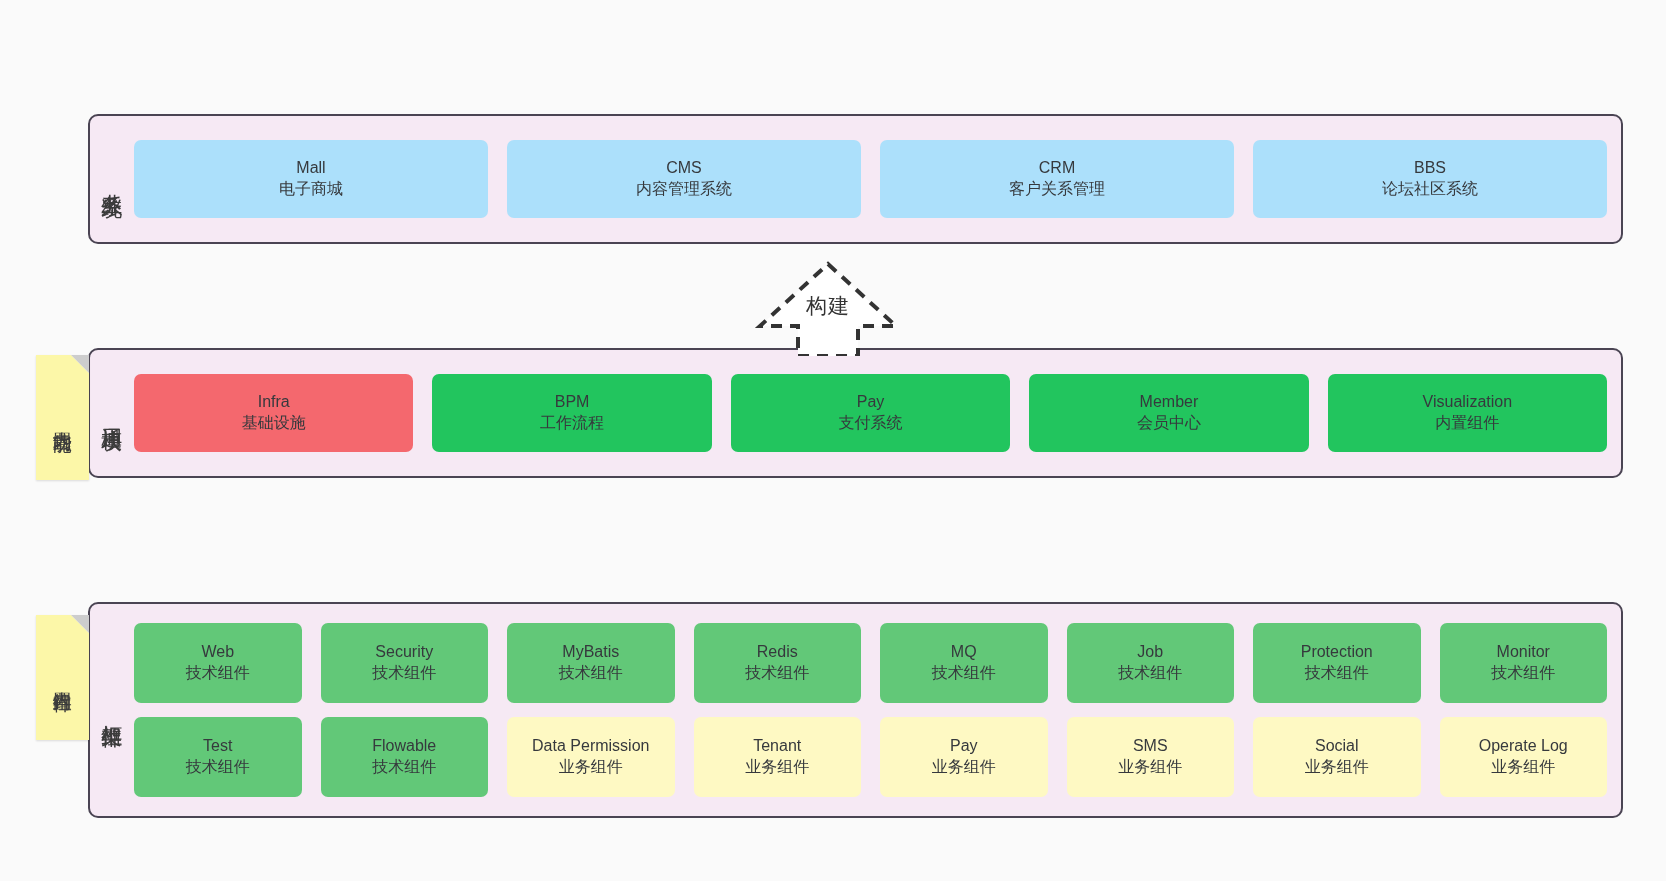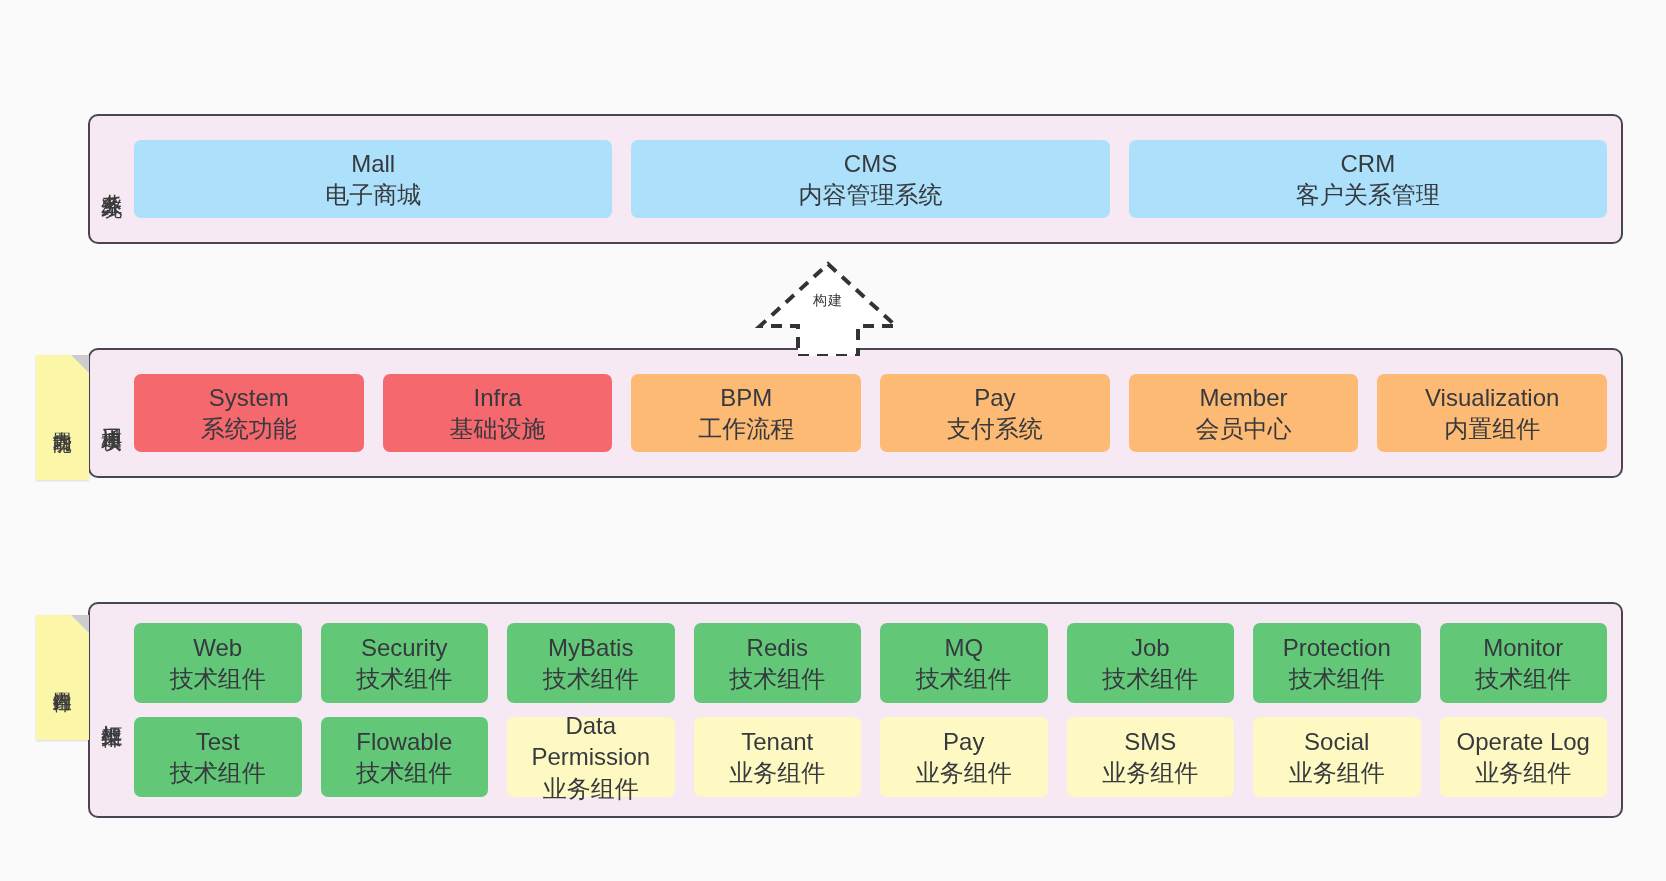--- a/index.html
+++ b/index.html
@@ -69,33 +69,33 @@
 
   
   .node {
     flex: 1 1 0;
     border-radius: 7px;
     display: flex;
     flex-direction: column;
     align-items: center;
     justify-content: center;
     text-align: center;
-    font-size: 24px;
+    font-size: 16px;
     line-height: 1.30;
     color: #36393d;
     box-sizing: border-box;
     padding: 4px 6px;
     min-width: 0;
   }
   .node .n-en { white-space: normal; }
   .node .n-cn { white-space: nowrap; }
 
   .node.blue        { background: #ace0fb; }
   .node.red         { background: #f4686e; }
-  .node.pink        { background: #fdba74; }
+  .node.pink        { background: #22c55e; }
   .node.green       { background: #62c878; }
   .node.lightgreen  { background: #fef9c3; }
 
   
   .layer-business .row { height: 78px; }
   .layer-common   .row { height: 78px; }
   .layer-frame    .row { height: 80px; }
 
   
   .note {
@@ -146,21 +146,21 @@
     width: 160px;
     height: 100px;
     z-index: 3;
   }
   .arrow svg { display: block; }
   .arrow-label {
     position: absolute;
     left: 0; right: 0;
     top: 36px;
     text-align: center;
-    font-size: 14px;
+    font-size: 21px;
     color: #333333;
     letter-spacing: 1px;
     user-select: none;
     pointer-events: none;
   }
 </style>
 </head>
 <body>
 
 <div id="canvas">
@@ -174,44 +174,44 @@
             <div class="n-cn">电子商城</div>
           </div>
           <div class="node blue">
             <div class="n-en">CMS</div>
             <div class="n-cn">内容管理系统</div>
           </div>
           <div class="node blue">
             <div class="n-en">CRM</div>
             <div class="n-cn">客户关系管理</div>
           </div>
+          <div class="node blue">
+            <div class="n-en">BBS</div>
+            <div class="n-cn">论坛社区系统</div>
+          </div>
         </div>
     </div>
   </div>
 
   <div class="arrow" style="left:748px; top:256px;">
     <svg width="160" height="100" viewBox="0 0 160 100" aria-hidden="true">
       <path d="M 80 8 L 148 70 L 110 70 L 110 100 L 50 100 L 50 70 L 12 70 Z" fill="#ffffff" stroke="#333333" stroke-width="4" stroke-dasharray="11,8" stroke-linejoin="miter"></path>
     </svg>
     <div class="arrow-label">构建</div>
   </div>
 
   <div class="note" style="left:36px; top:355px; height:125px;">
     <span class="note-inner">内置功能</span>
   </div>
 
   <div class="layer layer-common" style="left:88px; top:348px; width:1535px; height:130px;">
     <div class="layer-title">通用模块</div>
     <div class="layer-body">
       <div class="row">
           <div class="node red">
-            <div class="n-en">System</div>
-            <div class="n-cn">系统功能</div>
-          </div>
-          <div class="node red">
             <div class="n-en">Infra</div>
             <div class="n-cn">基础设施</div>
           </div>
           <div class="node pink">
             <div class="n-en">BPM</div>
             <div class="n-cn">工作流程</div>
           </div>
           <div class="node pink">
             <div class="n-en">Pay</div>
             <div class="n-cn">支付系统</div>

